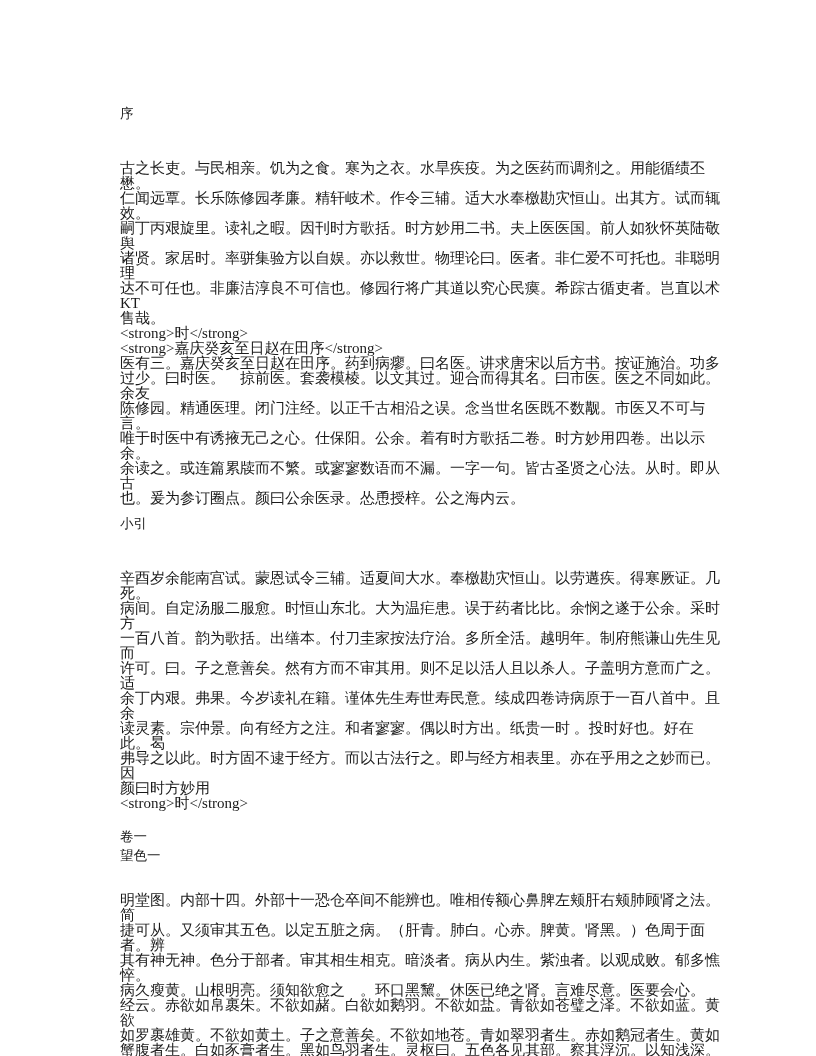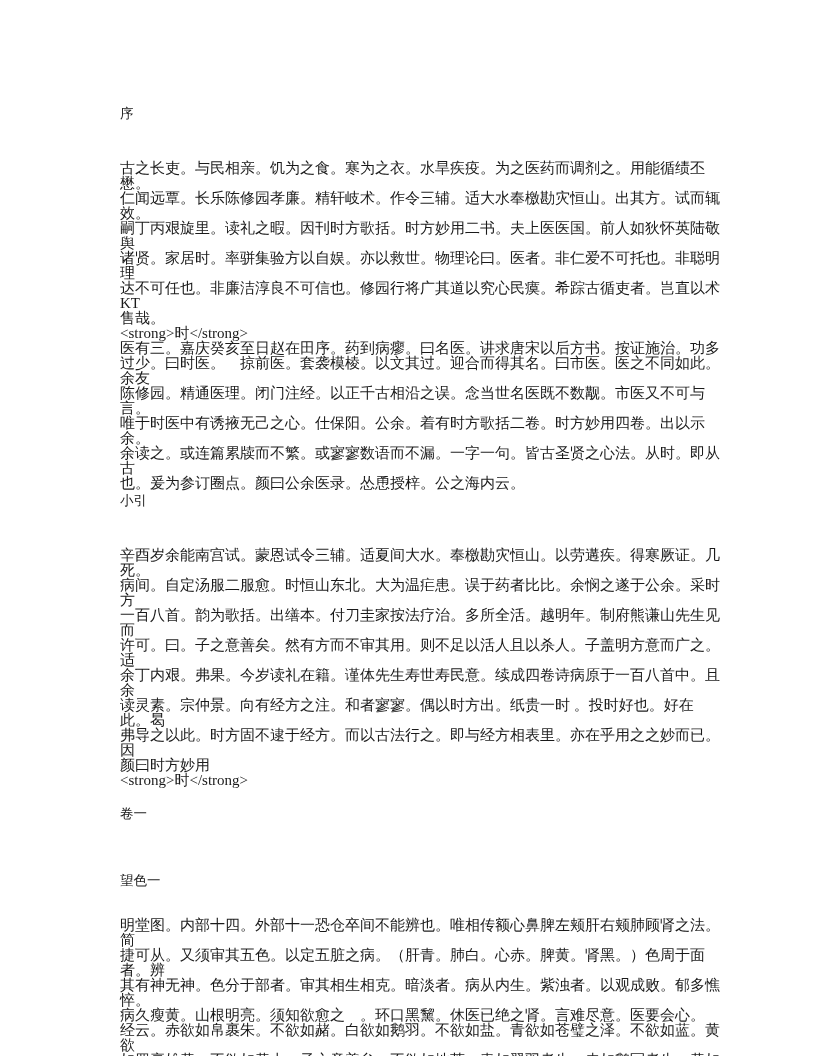--- a/index.html
+++ b/index.html
@@ -22,38 +22,39 @@
     font-size: 13.5px;
     line-height: 19px;
     white-space: pre-line;
   }
   .para {
     font-size: 15px;
     line-height: 15px;
     white-space: pre-line;
   }
   .mb-title { margin-bottom: 38px; }
-  .section-intro { margin-top: 0; }
+  .section-intro { margin-top: 8px; }
   .section-volume { margin-top: 16px; }
-  .mb-chapter { margin-bottom: 28px; margin-top: 48px; }
+  .mb-chapter { margin-bottom: 28px; }
 </style>
 </head>
 <body>
 
 <div class="page">
 
   <div>
     <div class="doc-title mb-title">序</div>
     <div class="para">古之长吏。与民相亲。饥为之食。寒为之衣。水旱疾疫。为之医药而调剂之。用能循绩丕懋。
 仁闻远覃。长乐陈修园孝廉。精轩岐术。作令三辅。适大水奉檄勘灾恒山。出其方。试而辄效。
 嗣丁丙艰旋里。读礼之暇。因刊时方歌括。时方妙用二书。夫上医医国。前人如狄怀英陆敬舆
 诸贤。家居时。率骈集验方以自娱。亦以救世。物理论曰。医者。非仁爱不可托也。非聪明理
 达不可任也。非廉洁淳良不可信也。修园行将广其道以究心民瘼。希踪古循吏者。岂直以术 KT
 售哉。</div>
     <div class="para">&lt;strong&gt;时&lt;/strong&gt;</div>
+    <div class="para">&lt;strong&gt;嘉庆癸亥至日赵在田序&lt;/strong&gt;</div>
     <div class="para">医有三。嘉庆癸亥至日赵在田序。药到病瘳。曰名医。讲求唐宋以后方书。按证施治。功多
 过少。曰时医。　掠前医。套袭模棱。以文其过。迎合而得其名。曰市医。医之不同如此。余友
 陈修园。精通医理。闭门注经。以正千古相沿之误。念当世名医既不数觏。市医又不可与言。
 唯于时医中有诱掖无己之心。仕保阳。公余。着有时方歌括二卷。时方妙用四卷。出以示余。
 余读之。或连篇累牍而不繁。或寥寥数语而不漏。一字一句。皆古圣贤之心法。从时。即从古
 也。爰为参订圈点。颜曰公余医录。怂恿授梓。公之海内云。</div>
   </div>
 
   <div class="section-intro">
     <div class="doc-title mb-title">小引</div>

